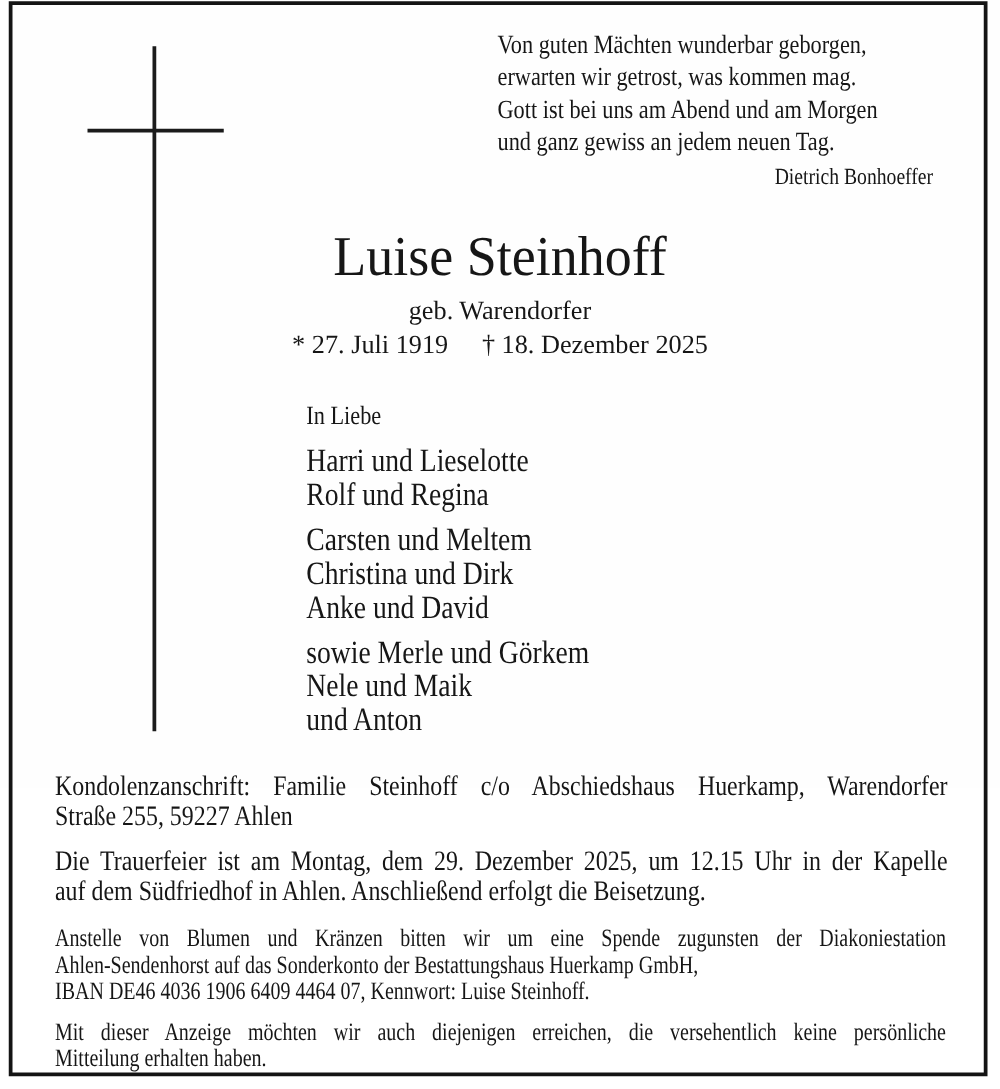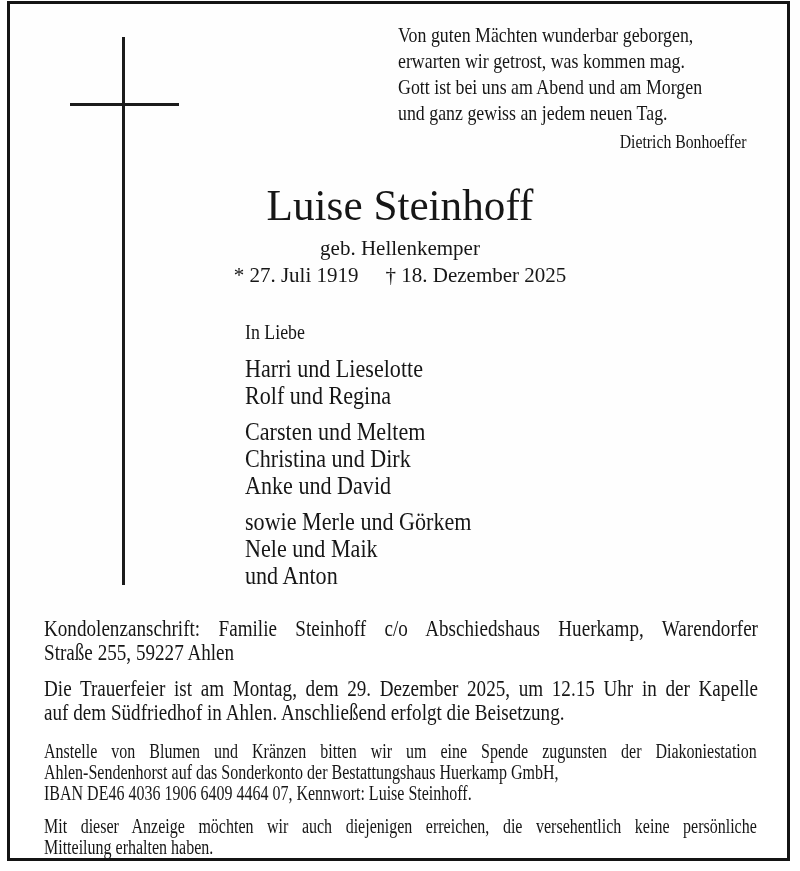--- a/index.html
+++ b/index.html
@@ -67,21 +67,21 @@
 
   <div class="quote">
     <div class="qline">Von guten Mächten wunderbar geborgen,</div>
     <div class="qline">erwarten wir getrost, was kommen mag.</div>
     <div class="qline">Gott ist bei uns am Abend und am Morgen</div>
     <div class="qline">und ganz gewiss an jedem neuen Tag.</div>
     <div class="attr">Dietrich Bonhoeffer</div>
   </div>
 
   <div class="name">Luise Steinhoff</div>
-  <div class="maiden">geb. Hellenkemper</div>
+  <div class="maiden">geb. Warendorfer</div>
   <div class="dates">
     <span class="birth">* 27. Juli 1919</span><span class="death">† 18. Dezember 2025</span>
   </div>
 
   <div class="mourners">
     <div class="intro">In Liebe</div>
     <div class="group">
       <div>Harri und Lieselotte</div>
       <div>Rolf und Regina</div>
     </div>

